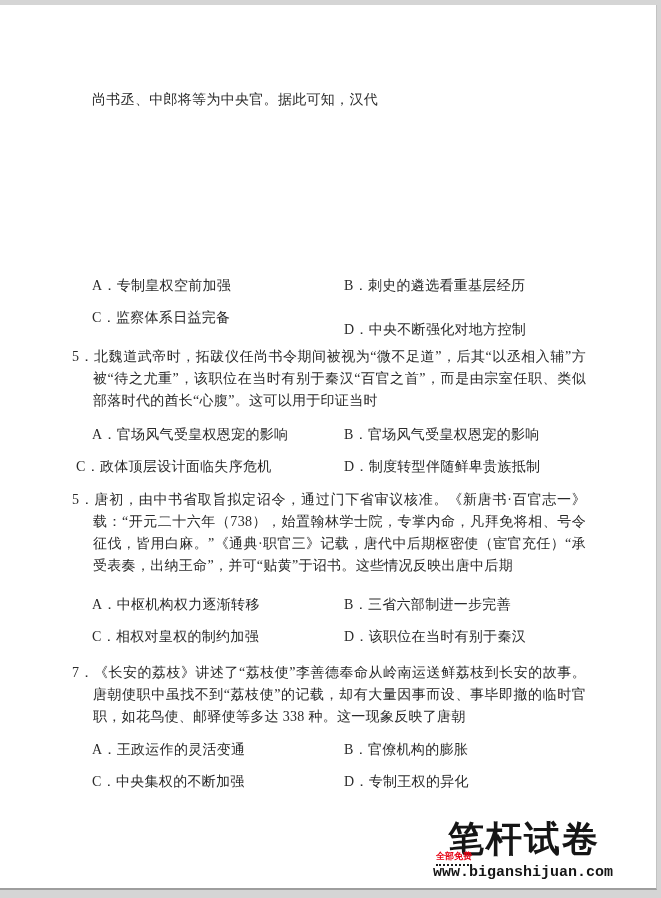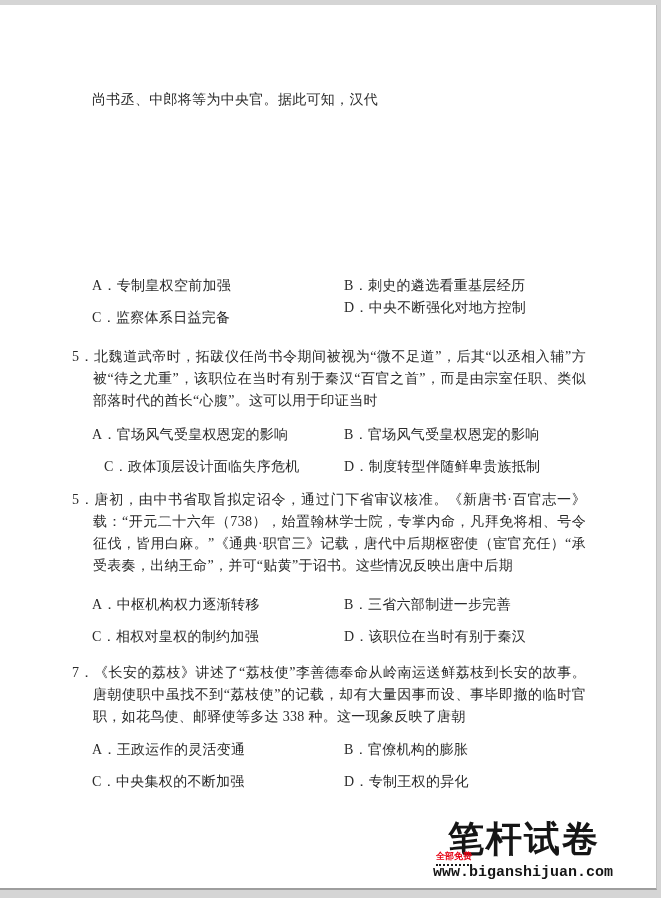--- a/index.html
+++ b/index.html
@@ -63,26 +63,26 @@
 </head>
 <body>
 
 <div class="page">
 
   <div class="txt" style="left:92px; top:84px;">尚书丞、中郎将等为中央官。据此可知，汉代</div>
 
   <div class="txt" style="left:92px;  top:270px;">A．专制皇权空前加强</div>
   <div class="txt" style="left:344px; top:270px;">B．刺史的遴选看重基层经历</div>
   <div class="txt" style="left:92px;  top:302px;">C．监察体系日益完备</div>
-  <div class="txt" style="left:344px; top:292px;">D．中央不断强化对地方控制</div>
+  <div class="txt" style="left:344px; top:314px;">D．中央不断强化对地方控制</div>
 
   <div class="txt stem" style="left:72px; top:341px;">5．北魏道武帝时，拓跋仪任尚书令期间被视为“微不足道”，后其“以丞相入辅”方被“待之尤重”，该职位在当时有别于秦汉“百官之首”，而是由宗室任职、类似部落时代的酋长“心腹”。这可以用于印证当时</div>
   <div class="txt" style="left:92px;  top:419px;">A．官场风气受皇权恩宠的影响</div>
   <div class="txt" style="left:344px; top:419px;">B．官场风气受皇权恩宠的影响</div>
-  <div class="txt" style="left:104px;  top:451px;text-align:right;">C．政体顶层设计面临失序危机</div>
+  <div class="txt" style="left:76px;  top:451px;text-align:right;">C．政体顶层设计面临失序危机</div>
   <div class="txt" style="left:344px; top:451px;">D．制度转型伴随鲜卑贵族抵制</div>
 
   <div class="txt stem" style="left:72px; top:484px;">5．唐初，由中书省取旨拟定诏令，通过门下省审议核准。《新唐书·百官志一》载：“开元二十六年（738），始置翰林学士院，专掌内命，凡拜免将相、号令征伐，皆用白麻。”《通典·职官三》记载，唐代中后期枢密使（宦官充任）“承受表奏，出纳王命”，并可“贴黄”于诏书。这些情况反映出唐中后期</div>
   <div class="txt" style="left:344px; top:589px;">B．三省六部制进一步完善</div>
   <div class="txt" style="left:92px;  top:589px;">A．中枢机构权力逐渐转移</div>
   <div class="txt" style="left:92px;  top:621px;">C．相权对皇权的制约加强</div>
   <div class="txt" style="left:344px; top:621px;">D．该职位在当时有别于秦汉</div>
 
   <div class="txt stem" style="left:72px; top:657px;">7．《长安的荔枝》讲述了“荔枝使”李善德奉命从岭南运送鲜荔枝到长安的故事。唐朝使职中虽找不到“荔枝使”的记载，却有大量因事而设、事毕即撤的临时官职，如花鸟使、邮驿使等多达 338 种。这一现象反映了唐朝</div>
   <div class="txt" style="left:92px;  top:734px;">A．王政运作的灵活变通</div>

